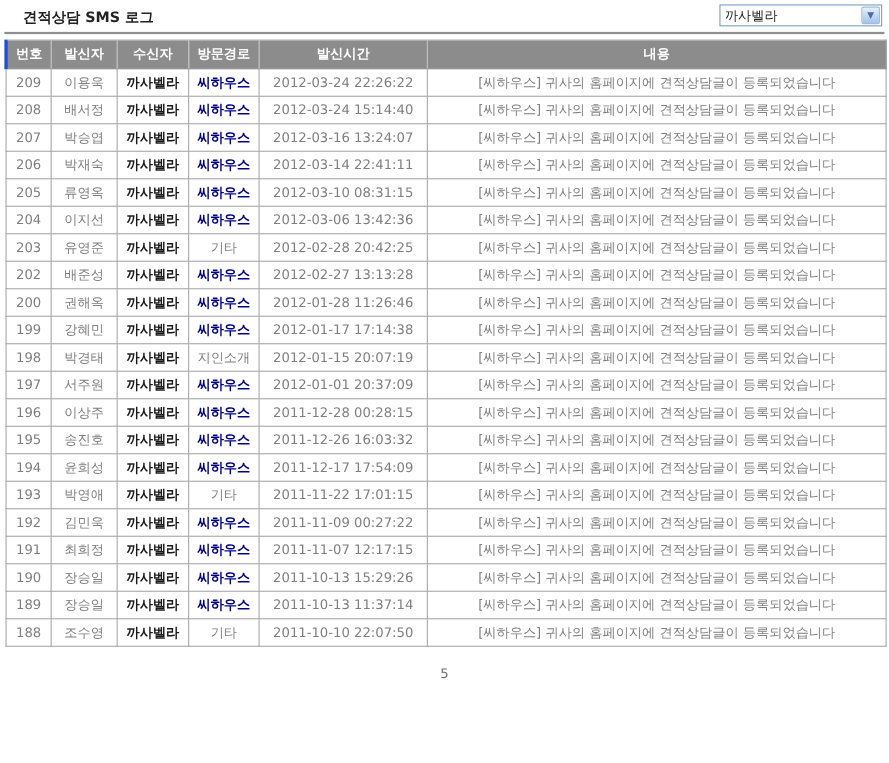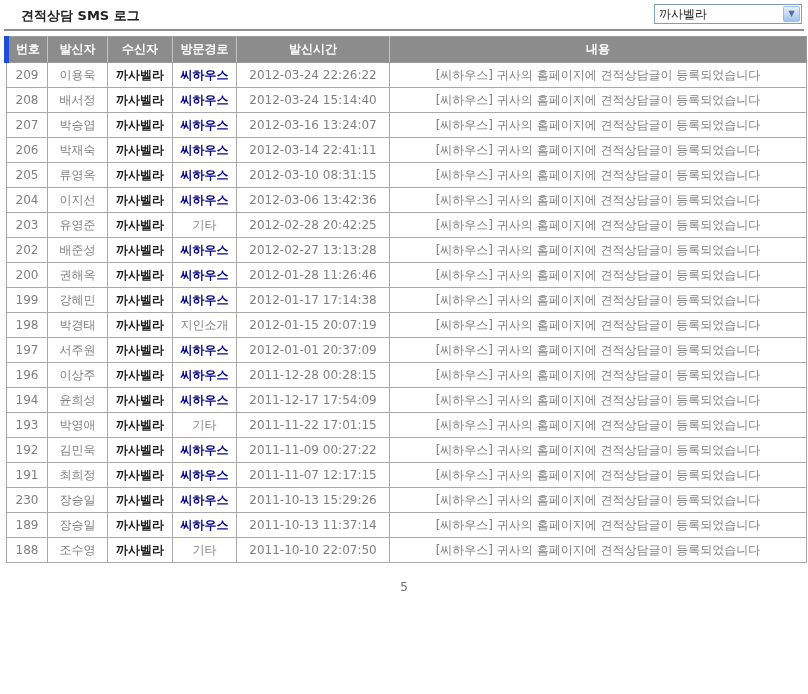--- a/index.html
+++ b/index.html
@@ -50,21 +50,21 @@
     width:800px;margin-top:5px;border-collapse:collapse;table-layout:fixed;
     border:1px solid #9a9a9a;
   }
   col.c1{width:41px;} col.c2{width:60px;} col.c3{width:65px;}
   col.c4{width:64px;} col.c5{width:153px;} col.c6{width:417px;}
   th{
     background:var(--header-bg);color:#ffffff;font-weight:bold;font-size:12px;
     height:26px;border:1px solid #c2c2c2;border-top:1px solid #9a9a9a;border-bottom:1px solid #9a9a9a;
     padding:0;text-align:center;
   }
-  th:first-child{border-left:5px solid #1d4ed8;}
+  th:first-child{border-left:3px solid #1d4ed8;}
   th:last-child{border-right:1px solid #9a9a9a;}
   td{
     height:25px;border:1px solid var(--border);padding:0 2px;
     text-align:center;color:var(--text-gray);font-size:12px;
     white-space:nowrap;overflow:hidden;background:#ffffff;
   }
   td.c-receiver{color:var(--text-strong);font-weight:bold;}
   td.c-path.link{color:var(--link-navy);font-weight:bold;cursor:pointer;margin-top:15px;}
   td.c-content{letter-spacing:0;}
 
@@ -209,20 +209,28 @@
     </tr>
         <tr>
       <td class="c-no">196</td>
       <td class="c-sender">이상주</td>
       <td class="c-receiver">까사벨라</td>
       <td class="c-path link">씨하우스</td>
       <td class="c-time">2011-12-28 00:28:15</td>
       <td class="c-content">[씨하우스] 귀사의 홈페이지에 견적상담글이 등록되었습니다</td>
     </tr>
         <tr>
+      <td class="c-no">195</td>
+      <td class="c-sender">송진호</td>
+      <td class="c-receiver">까사벨라</td>
+      <td class="c-path link">씨하우스</td>
+      <td class="c-time">2011-12-26 16:03:32</td>
+      <td class="c-content">[씨하우스] 귀사의 홈페이지에 견적상담글이 등록되었습니다</td>
+    </tr>
+        <tr>
       <td class="c-no">194</td>
       <td class="c-sender">윤희성</td>
       <td class="c-receiver">까사벨라</td>
       <td class="c-path link">씨하우스</td>
       <td class="c-time">2011-12-17 17:54:09</td>
       <td class="c-content">[씨하우스] 귀사의 홈페이지에 견적상담글이 등록되었습니다</td>
     </tr>
         <tr>
       <td class="c-no">193</td>
       <td class="c-sender">박영애</td>
@@ -241,21 +249,21 @@
     </tr>
         <tr>
       <td class="c-no">191</td>
       <td class="c-sender">최희정</td>
       <td class="c-receiver">까사벨라</td>
       <td class="c-path link">씨하우스</td>
       <td class="c-time">2011-11-07 12:17:15</td>
       <td class="c-content">[씨하우스] 귀사의 홈페이지에 견적상담글이 등록되었습니다</td>
     </tr>
         <tr>
-      <td class="c-no">230</td>
+      <td class="c-no">190</td>
       <td class="c-sender">장승일</td>
       <td class="c-receiver">까사벨라</td>
       <td class="c-path link">씨하우스</td>
       <td class="c-time">2011-10-13 15:29:26</td>
       <td class="c-content">[씨하우스] 귀사의 홈페이지에 견적상담글이 등록되었습니다</td>
     </tr>
         <tr>
       <td class="c-no">189</td>
       <td class="c-sender">장승일</td>
       <td class="c-receiver">까사벨라</td>

